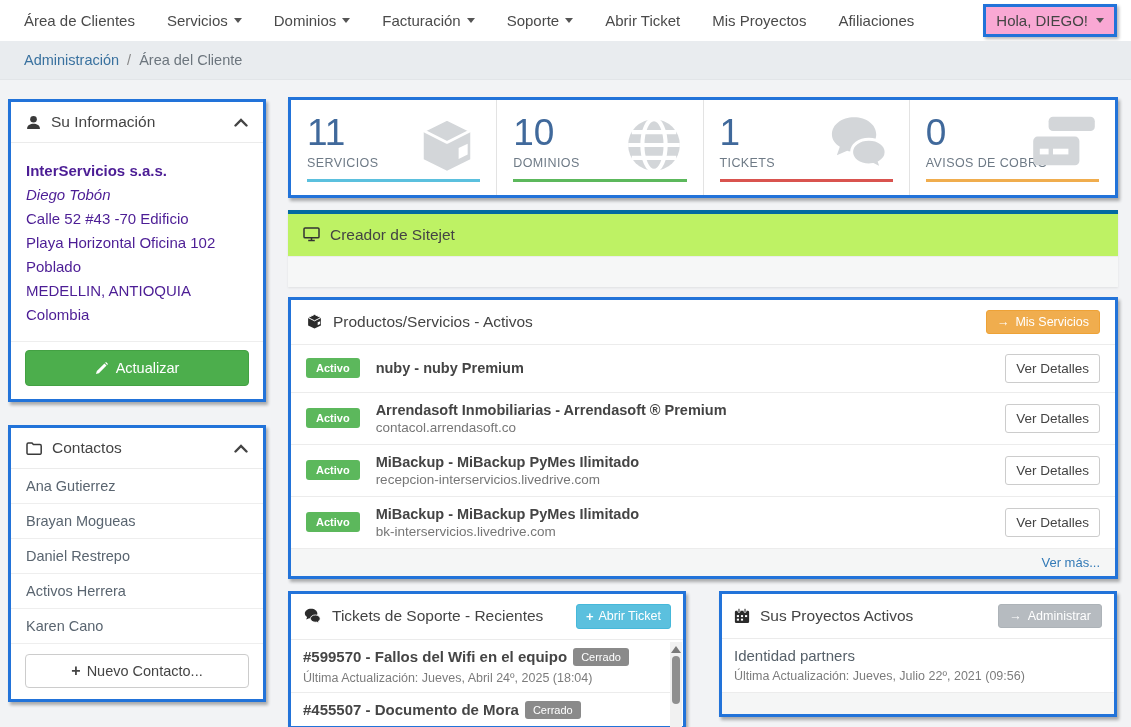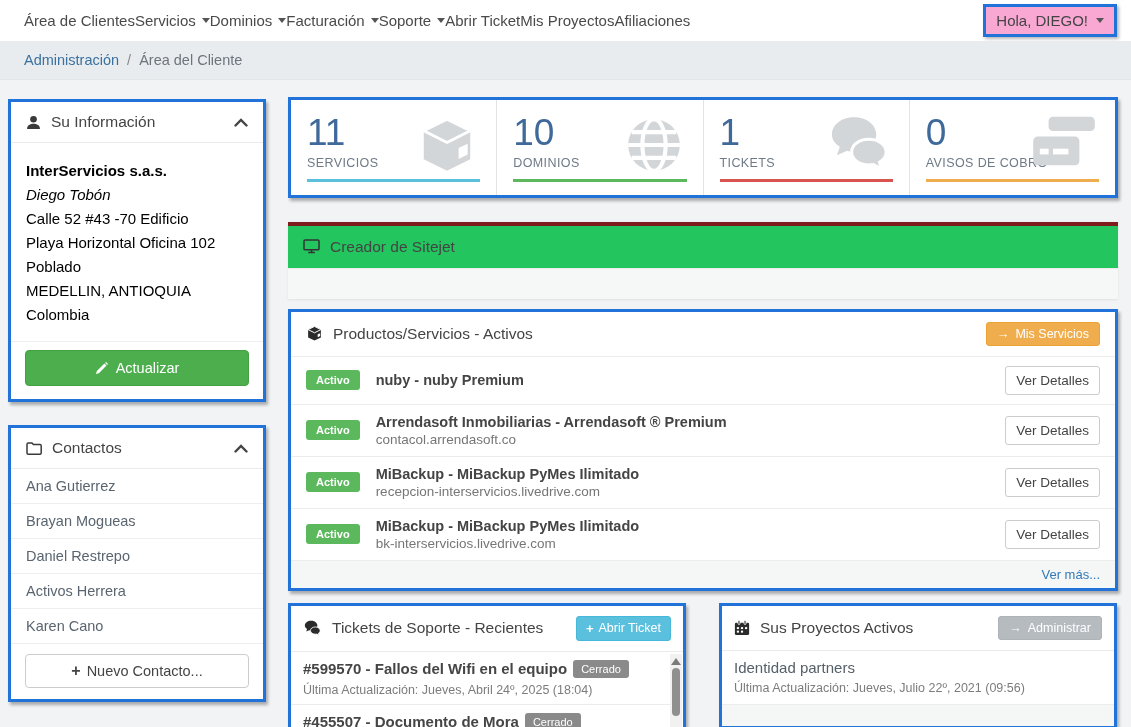--- a/index.html
+++ b/index.html
@@ -2,21 +2,21 @@
 <html><head>
 <meta charset="utf-8">
 <style>
   * { margin:0; padding:0; box-sizing:border-box; }
   html,body { width:1131px; height:727px; }
   body { font-family:"Liberation Sans", sans-serif; color:#444; background:#f2f3f5; }
   .page { position:relative; width:1131px; height:727px; overflow:hidden; background:#f2f3f5; }
 
   
   .topnav { position:absolute; top:0; left:0; width:1131px; height:41px; background:#fff; display:flex; align-items:center; padding:0 14px 0 24px; }
-  .nav-items { display:flex; align-items:center; flex:1; }
+  .nav-items { display:flex; align-items:center; gap:32px; flex:1; }
   .nav-item { font-size:15px; color:#4a4a4a; display:flex; align-items:center; gap:6px; cursor:pointer; white-space:nowrap; }
   .caret { width:0; height:0; border-left:4px solid transparent; border-right:4px solid transparent; border-top:5px solid #555; display:inline-block; }
   .user-box { border:3px solid #2273d9; box-shadow:2px 2px 3px rgba(0,0,0,.28); background:#f9a8d4; padding:5px 10px; display:flex; align-items:center; gap:8px; font-size:15px; color:#444; cursor:pointer; }
 
   
   .breadcrumb { position:absolute; top:41px; left:0; width:1131px; height:39px; background:#e9ecef; display:flex; align-items:center; padding:0 24px; font-size:14.5px; gap:8px; border-bottom:1px solid #e2e5e8; }
   .breadcrumb a { color:#39719f; text-decoration:none; cursor:pointer; }
   .breadcrumb .sep { color:#888; }
   .breadcrumb .current { color:#6c757d; }
 
@@ -24,21 +24,21 @@
   .ann { border:3px solid #2273d9; box-shadow:2px 3px 3px rgba(0,0,0,.3); background:#fff; }
 
   
   .panel { background:#fff; }
   .panel-head { display:flex; align-items:center; gap:10px; padding:11px 15px; border-bottom:1px solid #ebebeb; }
   .panel-title { font-size:15.5px; color:#444; flex:1; white-space:nowrap; }
   .icon { display:inline-flex; color:#3a3a3a; flex:none; }
 
   
   .sidebar { position:absolute; left:8px; top:99px; width:258px; }
-  .addr { padding:16px 15px 14px; font-size:15px; line-height:24px; color:#000000; }
+  .addr { padding:16px 15px 14px; font-size:15px; line-height:24px; color:#4c1d95; }
   .addr .company { font-weight:bold; }
   .addr .person { font-style:italic; }
   .btn-green { display:flex; align-items:center; justify-content:center; gap:8px; background:#4cae4c; border:1px solid #43a143; color:#fff; font-size:14.5px; border-radius:4px; height:36px; margin:8px 14px 13px; cursor:pointer; width:calc(100% - 28px); }
   .divider { border-top:1px solid #eee; }
   .contact-row { padding:9px 15px; font-size:14.5px; color:#5a6570; border-bottom:1px solid #eee; cursor:pointer; }
   .btn-new-contact { display:flex; align-items:center; justify-content:center; gap:6px; margin:10px 14px 11px; height:34px; width:calc(100% - 28px); background:#fff; border:1px solid #ccc; border-radius:4px; font-size:14.5px; color:#444; cursor:pointer; }
   .plus-glyph { font-weight:bold; font-size:16px; }
 
   
   .main { position:absolute; left:288px; top:97px; width:830px; }
@@ -46,21 +46,21 @@
   
   .stats { display:flex; }
   .stat-card { flex:1 1 0; padding:12px 16px 13px; border-right:1px solid #e3e3e3; position:relative; cursor:pointer; }
   .stat-card:last-child { border-right:none; }
   .stat-num { font-size:37px; color:#40699b; line-height:1.15; }
   .stat-label { font-size:12.5px; color:#6e7a86; letter-spacing:.4px; margin-top:1px; }
   .stat-bar { height:3px; margin-top:9px; }
   .stat-icon { position:absolute; top:14px; right:18px; color:#d3d6d9; }
 
   
-  .sitejet { margin-top:24px; border-top:4px solid #7f1d1d; background:#22c55e; box-shadow:0 1px 2px rgba(0,0,0,.08); }
+  .sitejet { margin-top:12px; border-top:4px solid #0369a1; background:#bef264; box-shadow:0 1px 2px rgba(0,0,0,.08); }
   .sitejet-head { display:flex; align-items:center; gap:10px; padding:12px 15px; font-size:15.5px; color:#444; }
   .sitejet-foot { height:31px; background:#f6f7f7; border-top:1px solid #ececec; }
 
   
   .products { margin-top:10px; }
   .btn-orange { display:flex; align-items:center; gap:6px; background:#f0ad4e; border:1px solid #eea236; color:#fff; font-size:12.5px; border-radius:3px; padding:4px 10px; cursor:pointer; white-space:nowrap; }
   .svc-row { display:flex; align-items:center; gap:16px; padding:9px 15px; border-top:1px solid #ececec; }
   .badge-active { background:#5cb85c; color:#fff; font-size:11px; font-weight:bold; padding:4px 10px; border-radius:3px; flex:none; }
   .svc-text { flex:1; min-width:0; }
   .svc-name { font-size:14.5px; font-weight:bold; color:#444; }

